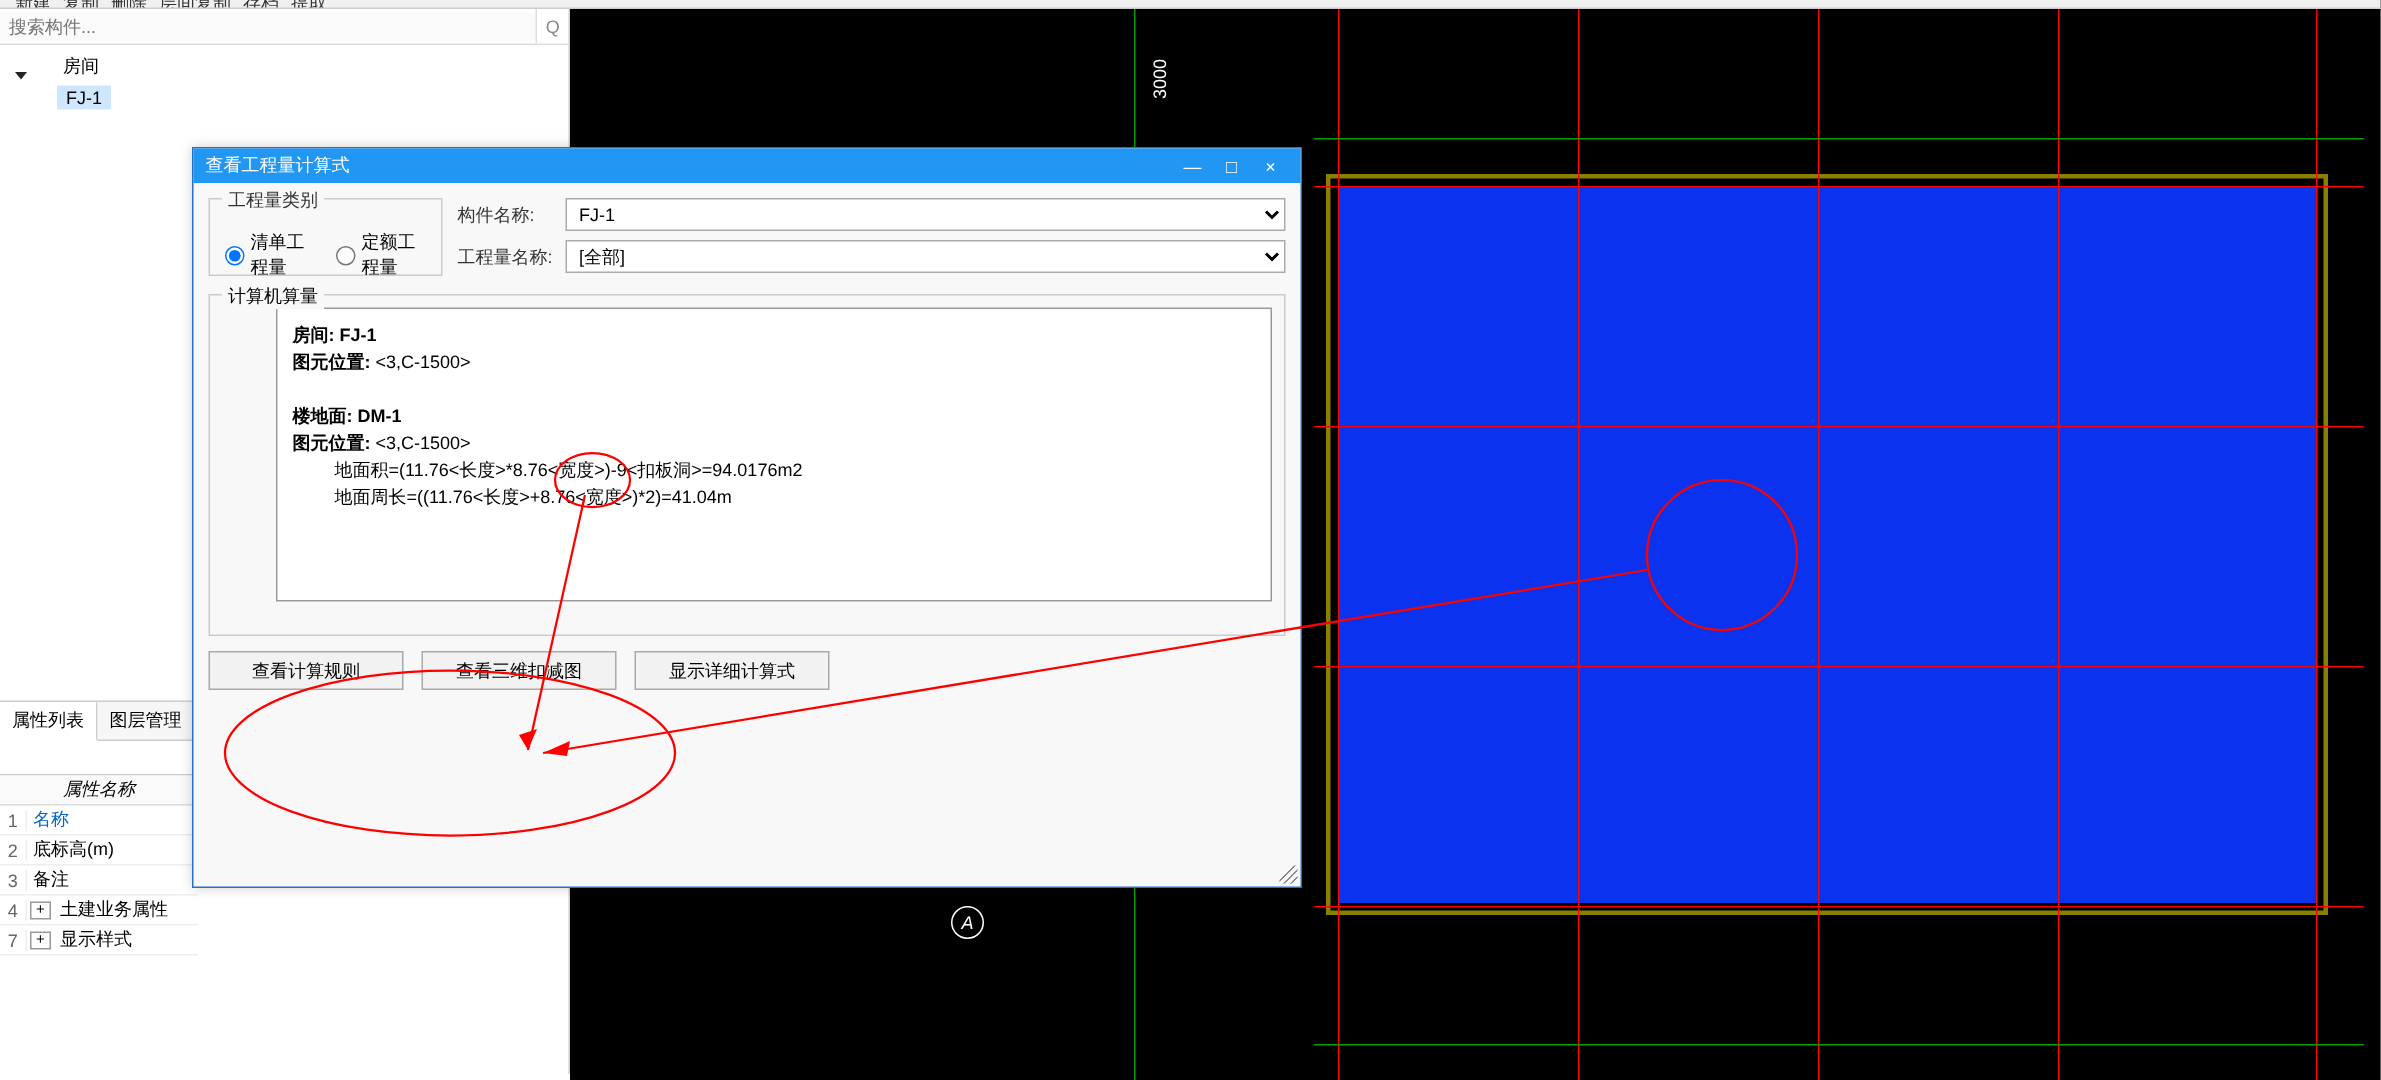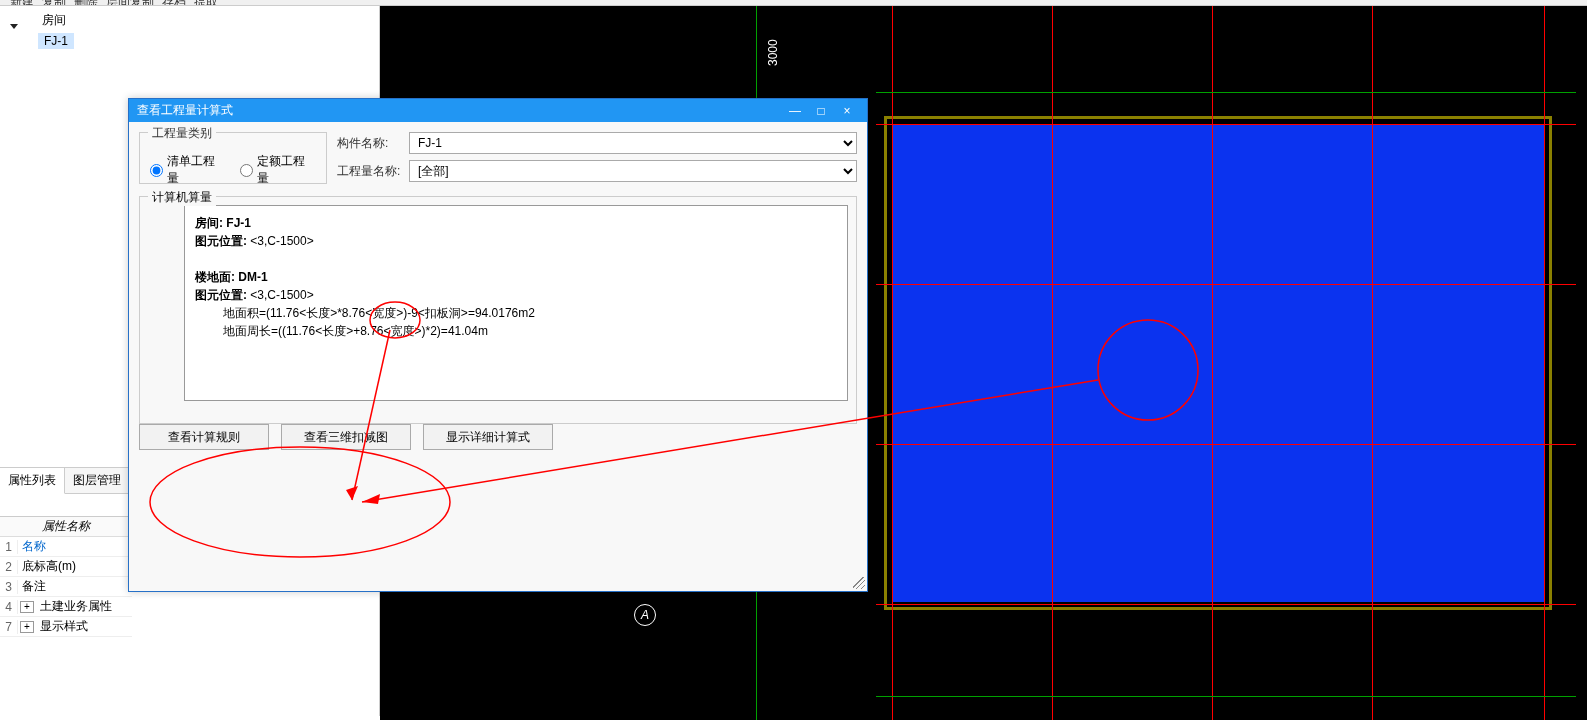--- a/index.html
+++ b/index.html
@@ -30,42 +30,42 @@
 .prop-row .link { color:#0066cc; }
 
 
 .dialog { position:absolute; left:128px; top:98px; width:740px; height:494px; background:#f8f8f8; border:1px solid #2670c7; box-shadow:0 0 8px rgba(0,0,0,.2); z-index:50;}
 .dlg-title { height:23px; background:#2196f3; color:#fff; display:flex; align-items:center; padding:0 8px;}
 .dlg-title .t { flex:1; }
 .dlg-title .btns { display:flex; gap:2px;}
 .dlg-title .btns span { width:24px; height:20px; display:flex; align-items:center; justify-content:center; color:#fff; }
 .dlg-body { padding:10px; }
 .top-row { display:flex; gap:10px; align-items:flex-start;}
-.type-group { border:1px solid #ccc; padding:6px 10px 10px 10px; position:relative; width:188px; height:52px; background:#fff0; }
+.type-group { border:1px solid #ccc; padding:6px 10px 10px 10px; position:relative; width:156px; height:52px; background:#fff0; }
 .type-group .legend { position:absolute; top:-8px; left:8px; background:#f8f8f8; padding:0 4px; color:#333;}
 .radio-row { display:flex; gap:14px; margin-top:14px; align-items:flex-end;}
 .radio-row label { display:flex; align-items:center; gap:4px;}
 .radio-row input { margin:0;}
 .fields { flex:1; }
 .field-row { display:flex; align-items:center; margin-bottom:6px;}
 .field-row .lbl { width:72px; color:#333;}
 .field-row select { flex:1; height:22px; border:1px solid #aaa; padding:0 4px; background:#fff;}
 .calc-group { border:1px solid #ccc; margin-top:8px; padding:8px; position:relative; height:228px; background:#fff0;}
 .calc-group .legend { position:absolute; top:-8px; left:8px; background:#f8f8f8; padding:0 4px;}
 .calc-box { border:1px solid #999; background:#fff; height:196px; padding:8px 10px; overflow:auto; line-height:1.5;margin-left:36px;}
 .calc-box .b { font-weight:bold; }
 .calc-box .indent { padding-left:28px; }
 .manual-group { border:1px solid #ccc; margin-top:10px; padding:8px; position:relative; background:#fff0;}
 .manual-group .legend { position:absolute; top:-8px; left:8px; background:#f8f8f8; padding:0 4px;}
 .manual-input { width:100%; height:42px; border:2px solid #3aa0f0; background:#fff; padding:4px 6px; outline:none;}
 .manual-row { display:flex; align-items:center; margin-top:6px; gap:20px;}
 .manual-row button { width:90px; height:24px; background:#f2f2f2; border:1px solid #aaa;}
 .manual-row .res { display:flex; align-items:center; gap:6px;}
 .manual-row .res .val { border-bottom:1px solid #888; min-width:480px; padding:0 2px;}
-.bottom-btns { display:flex; gap:12px; }
+.bottom-btns { display:flex; gap:12px; margin-top:10px;}
 .bottom-btns button { width:130px; height:26px; background:#f2f2f2; border:1px solid #aaa;}
 .resize-grip { position:absolute; right:2px; bottom:2px; width:12px; height:12px; background:
  linear-gradient(135deg, transparent 0 40%, #888 40% 46%, transparent 46% 60%, #888 60% 66%, transparent 66% 80%, #888 80% 86%, transparent 86%);}
 
 
 .viewport { position:absolute; left:380px; top:6px; right:0; bottom:0; background:#000; overflow:hidden;}
 .grid-wrap { position:absolute; left:496px; top:0; width:680px; height:610px;}
 .blue-fill { position:absolute; left:16px; top:118px; width:652px; height:478px; background:#0b33ef;}
 .yellow-box { position:absolute; left:8px; top:110px; width:668px; height:494px; border:3px solid #8a8000;}
 .red-h { position:absolute; left:0; width:700px; height:0; border-top:1px solid #ff0000;}
@@ -84,20 +84,24 @@
 <div class="toolbar">
   <span>新建</span>
   <span>复制</span>
   <span>删除</span>
   <span>层间复制</span>
   <span>存档</span>
   <span>提取</span>
 </div>
 
 <div class="left-panel">
+  <div class="search-row">
+    <input placeholder="搜索构件..." style="">
+    <div class="q">Q</div>
+  </div>
   <div class="tree">
     <div class="tree-row">
       <span class="tree-arrow"></span>
       <span>房间</span>
     </div>
     <div class="tree-child">FJ-1</div>
   </div>
 
   <div class="prop-tabs">
     <div class="t active">属性列表</div>

